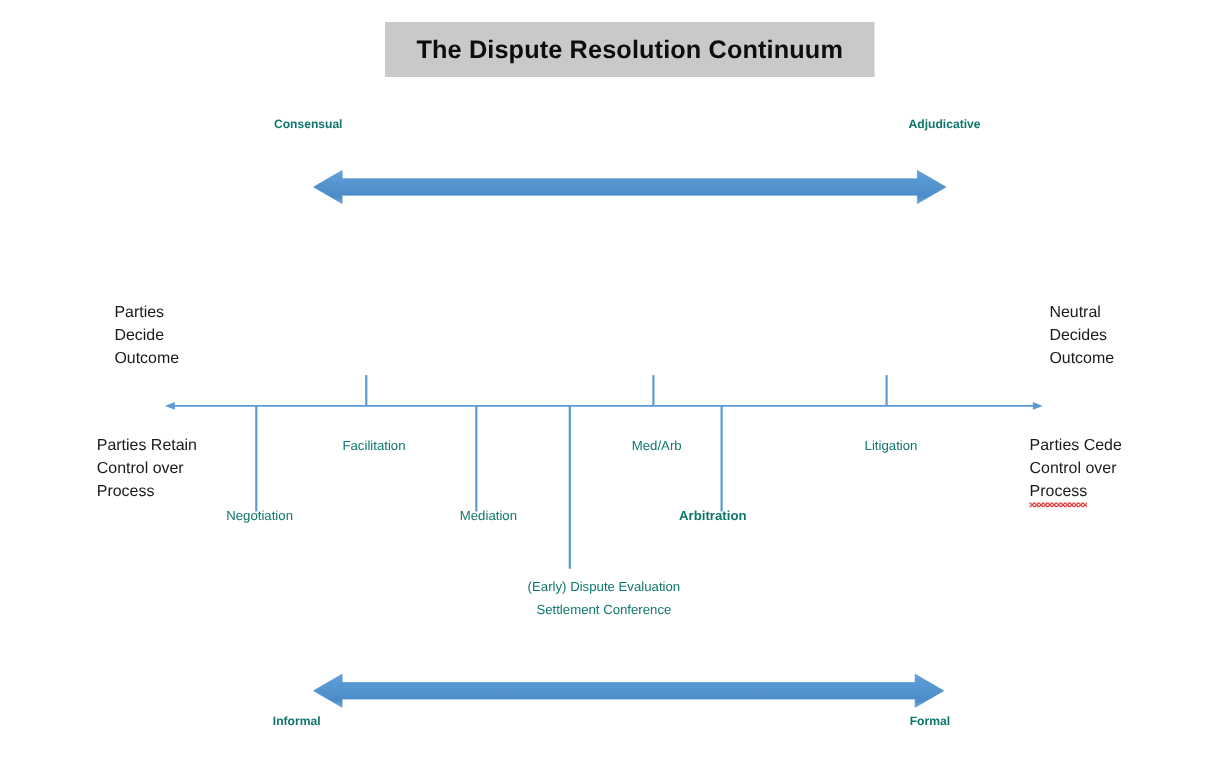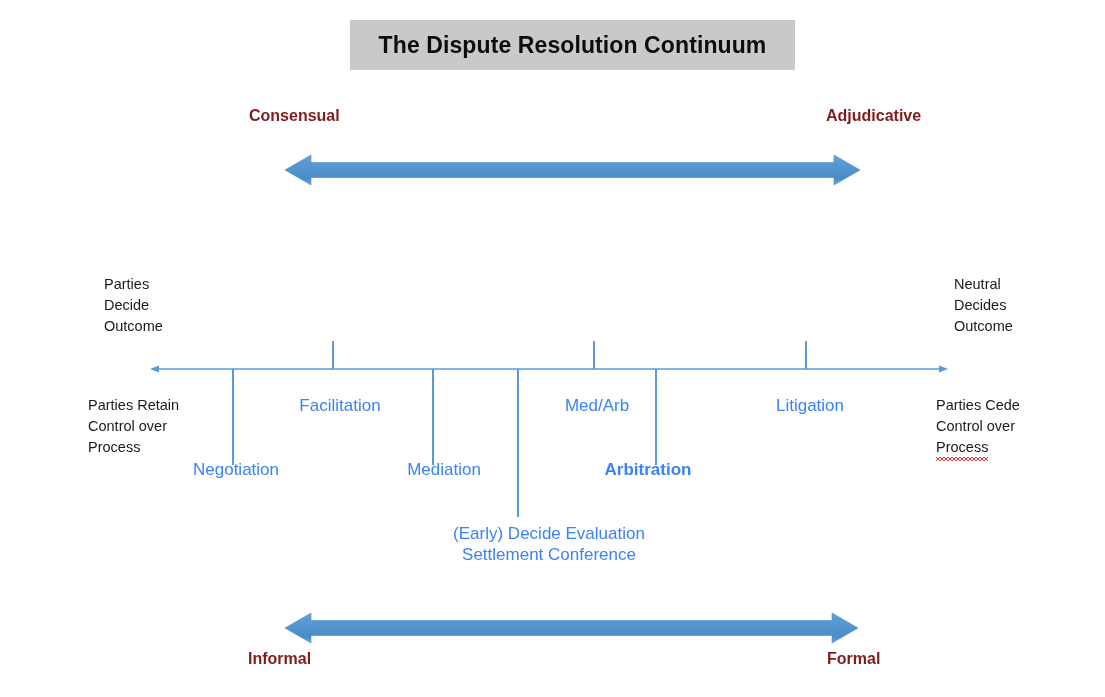--- a/index.html
+++ b/index.html
@@ -36,23 +36,23 @@
     font-size: 23px;
     font-weight: bold;
     color: #0d0d0d;
     letter-spacing: 0.1px;
     white-space: nowrap;
   }
 
   
   .pole-label {
     position: absolute;
-    font-size: 16px;
+    font-size: 11px;
     font-weight: bold;
-    color: #7f1d1d;
+    color: #0f766e;
     white-space: nowrap;
   }
   #pole-consensual   { left: 249px; top: 107px; }
   #pole-adjudicative { left: 826px; top: 107px; }
   #pole-informal     { left: 248px; top: 650px; }
   #pole-formal       { left: 827px; top: 650px; }
 
   
   .big-arrow {
     position: absolute;
@@ -109,22 +109,22 @@
   #axis-line svg { display: block; width: 100%; height: 100%; }
 
   .tick {
     position: absolute;
     width: 1.6px;
     background: #5b9bd5;
   }
 
   .tick-label {
     position: absolute;
-    font-size: 17px;
-    color: #3b82f6;
+    font-size: 12px;
+    color: #0f766e;
     white-space: nowrap;
     transform: translateX(-50%);
     text-align: center;
     line-height: 21px;
   }
 </style>
 </head>
 <body>
 
 <div id="canvas">
@@ -178,21 +178,21 @@
       <div class="tick" style="left: 332px; top: 341px; height: 28px;"></div>
       <div class="tick-label" style="left: 340px; top: 395px;">
         <div>Facilitation</div>
       </div>
       <div class="tick" style="left: 432px; top: 369px; height: 96px;"></div>
       <div class="tick-label" style="left: 444px; top: 459px;">
         <div>Mediation</div>
       </div>
       <div class="tick" style="left: 517px; top: 369px; height: 148px;"></div>
       <div class="tick-label" style="left: 549px; top: 523px;">
-        <div>(Early) Decide Evaluation</div>
+        <div>(Early) Dispute Evaluation</div>
         <div>Settlement Conference</div>
       </div>
       <div class="tick" style="left: 593px; top: 341px; height: 28px;"></div>
       <div class="tick-label" style="left: 597px; top: 395px;">
         <div>Med/Arb</div>
       </div>
       <div class="tick" style="left: 655px; top: 369px; height: 96px;"></div>
       <div class="tick-label" style="left: 648px; top: 459px; font-weight: bold;">
         <div>Arbitration</div>
       </div>

